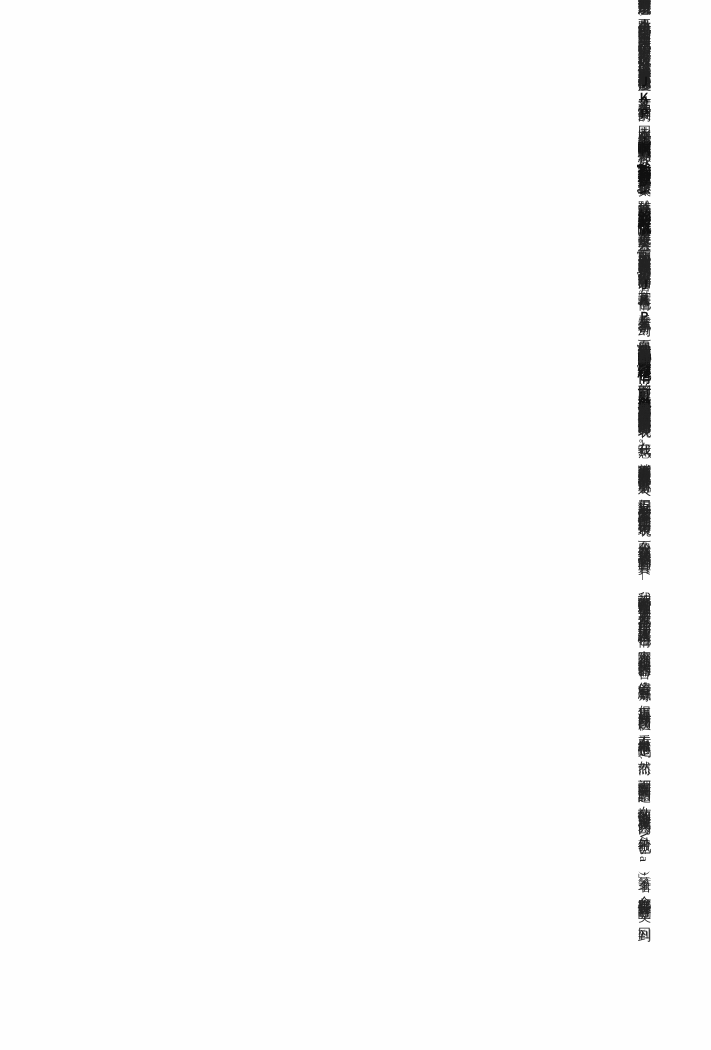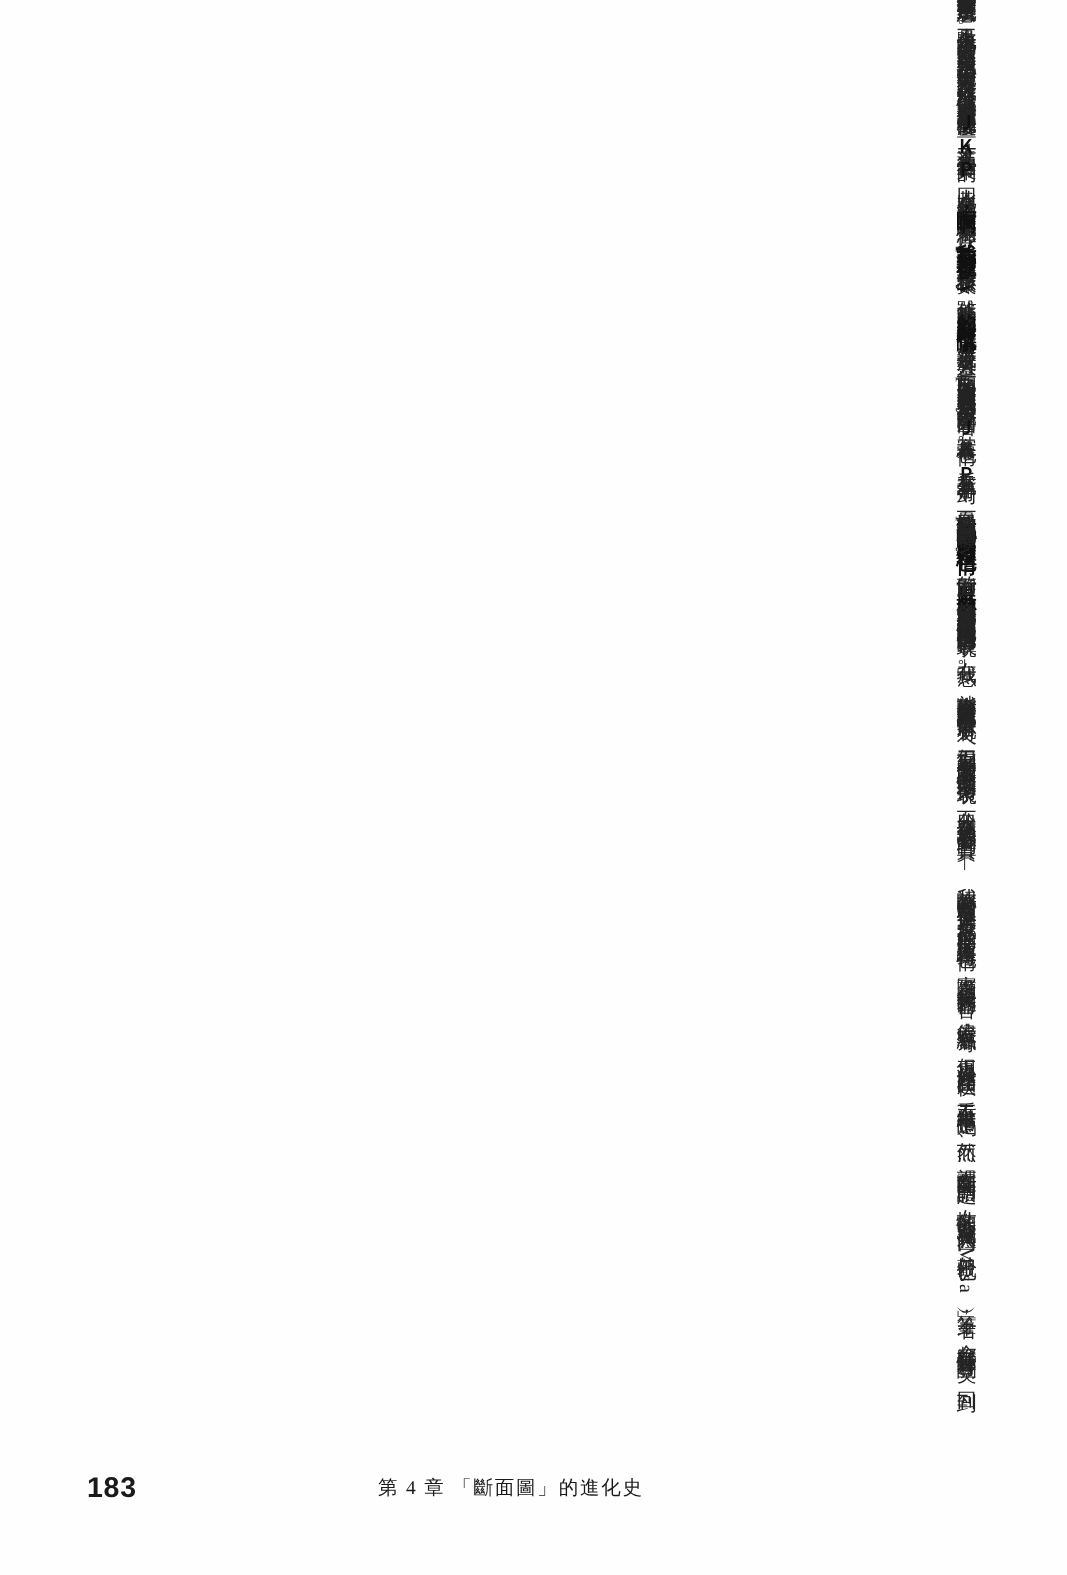--- a/index.html
+++ b/index.html
@@ -115,18 +115,14 @@
     <div class="col">感」。就這層意義來說，ペー太老師筆下的性愛場</div>
     <div class="col">面，像是把手伸進肛門直到手肘的那種表現，在我</div>
     <div class="col">看來就非常奇幻；而最近看到真的玩那種play的影</div>
     <div class="col">片後，反而開始覺得老師的play其實非常色情。</div>
     <div class="col speaker">ＪＫＰ　啊啊，我看到那種play的影片後也嚇了一</div>
     <div class="col">大跳。我認為正因為現實中不存在，所以那種表現</div>
     <div class="col">才有價值，結果居然真的有人這麼玩！</div>
 
   </div>
 
-  <div class="footer">
-    <div class="folio">183</div>
-    <div class="chapter">第 4 章 「斷面圖」的進化史</div>
-  </div>
 
 </div>
 
 </body></html>

